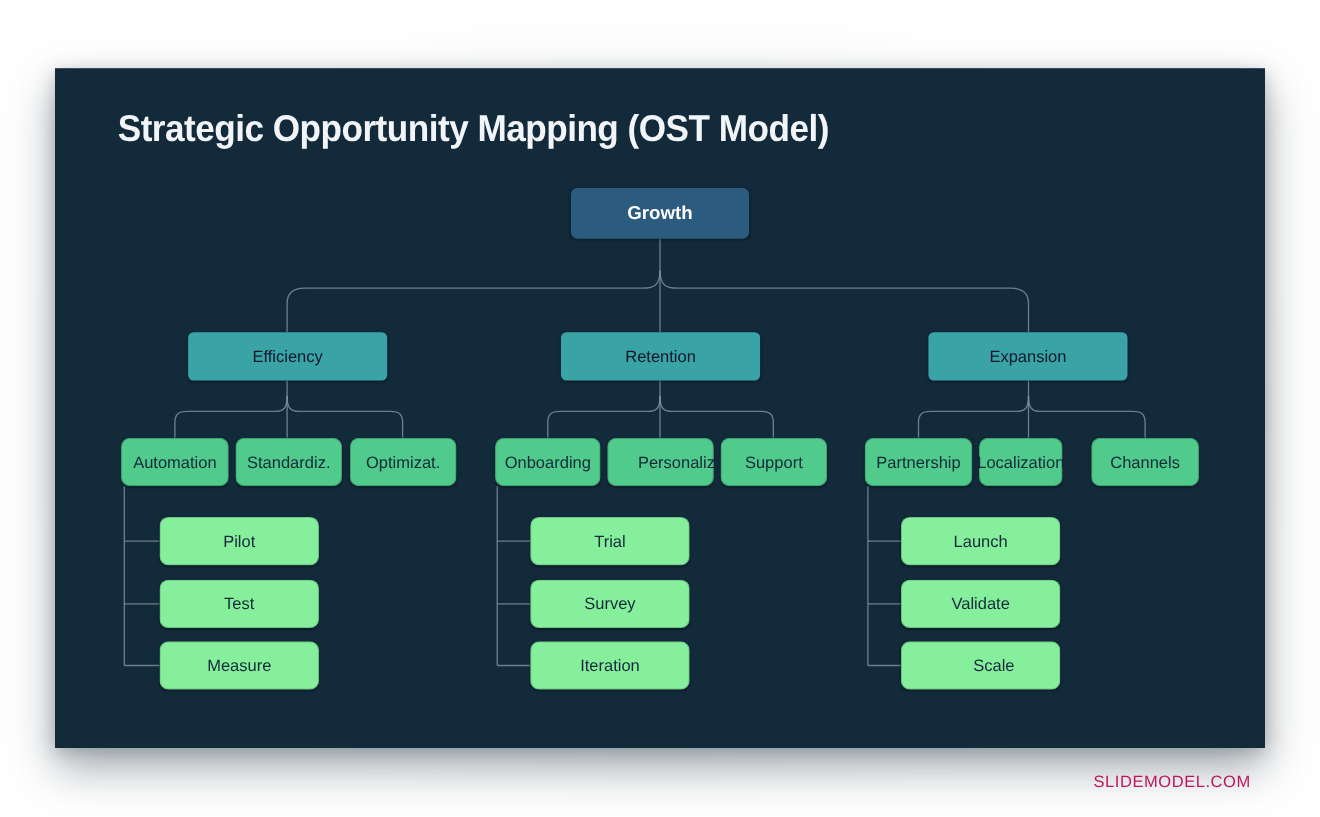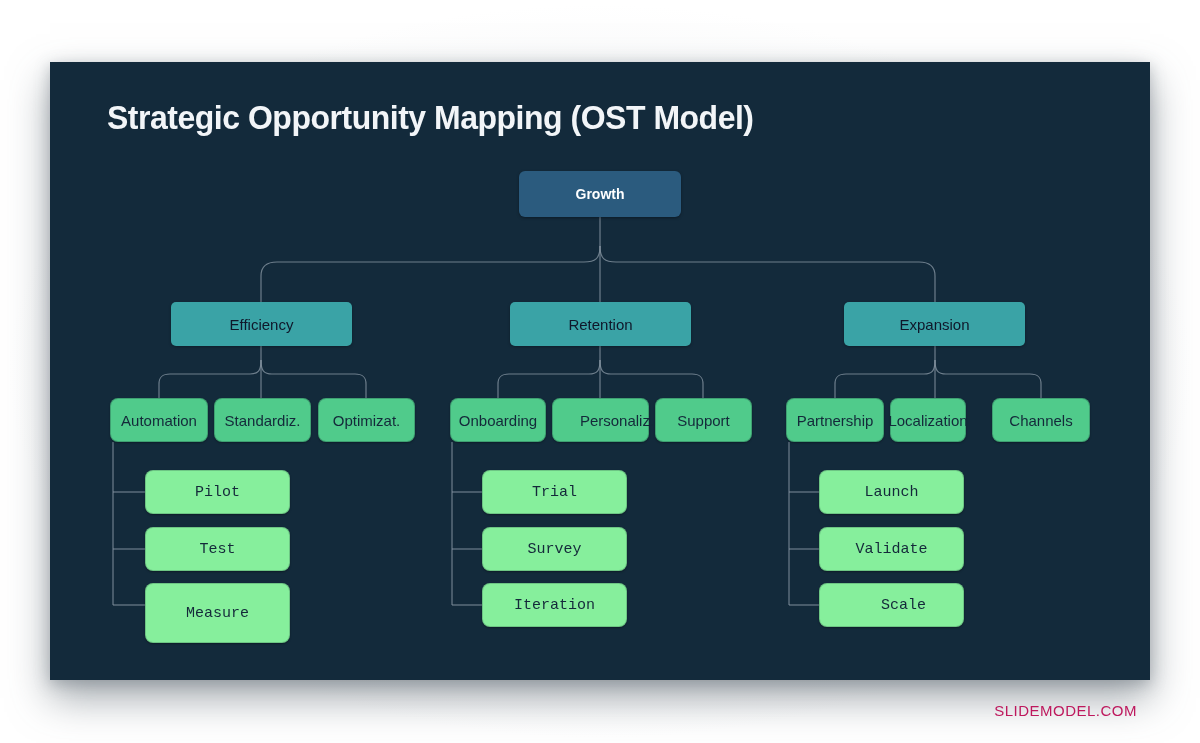--- a/index.html
+++ b/index.html
@@ -25,37 +25,36 @@
     transform:scaleX(0.94);transform-origin:left center;
   }
   .connectors{position:absolute;left:0;top:0;width:1100px;height:618px;}
   .connectors path{fill:none;stroke:#8494a0;stroke-width:1.2;opacity:0.8;}
   .node{
     position:absolute;display:flex;align-items:center;justify-content:center;
     text-align:center;box-sizing:border-box;white-space:nowrap;
   }
   .node.root{
     background:#2b5b7e;border-radius:6px;color:#ffffff;
-    font-size:14px;font-weight:bold;
+    font-size:17px;font-weight:bold;
     box-shadow:0 1px 3px rgba(0,0,0,0.35);
   }
   .node.teal{
     background:#3aa3a6;border-radius:5px;color:#0f172a;font-size:15px;
     box-shadow:0 1px 3px rgba(0,0,0,0.3);
   }
   .node.green{
     background:#50cb8b;border-radius:8px;color:#14293a;font-size:15px;
     border:1px solid rgba(10,30,40,0.25);
     box-shadow:0 1px 2px rgba(0,0,0,0.3);
   }
   .node.lgreen{
     background:#86ef9c;border-radius:8px;color:#14293a;font-size:15px;
     border:1px solid rgba(10,30,40,0.2);
     box-shadow:0 1px 2px rgba(0,0,0,0.35);
-    font-family:Liberation Mono, monospace;
   }
   .watermark{
     position:absolute;right:63px;top:702px;
     color:#be185d;font-size:15px;letter-spacing:0.5px;text-align:right;
   }
 </style>
 </head>
 <body>
 
 <div class="page-shade"></div>
@@ -111,21 +110,21 @@
   <div class="node green" style="left:400px;top:336px;width:96px;height:44px;">Onboarding</div>
   <div class="node green" style="left:502px;top:336px;width:97px;height:44px;padding-left:33px;">Personaliz.</div>
   <div class="node green" style="left:605px;top:336px;width:97px;height:44px;">Support</div>
 
   <div class="node green" style="left:736px;top:336px;width:98px;height:44px;">Partnership</div>
   <div class="node green" style="left:840px;top:336px;width:76px;height:44px;">Localization</div>
   <div class="node green" style="left:942px;top:336px;width:98px;height:44px;">Channels</div>
 
   <div class="node lgreen" style="left:95px;top:408px;width:145px;height:44px;">Pilot</div>
   <div class="node lgreen" style="left:95px;top:465px;width:145px;height:44px;">Test</div>
-  <div class="node lgreen" style="left:95px;top:521px;width:145px;height:60px;">Measure</div>
+  <div class="node lgreen" style="left:95px;top:521px;width:145px;height:44px;">Measure</div>
 
   <div class="node lgreen" style="left:432px;top:408px;width:145px;height:44px;">Trial</div>
   <div class="node lgreen" style="left:432px;top:465px;width:145px;height:44px;">Survey</div>
   <div class="node lgreen" style="left:432px;top:521px;width:145px;height:44px;">Iteration</div>
 
   <div class="node lgreen" style="left:769px;top:408px;width:145px;height:44px;">Launch</div>
   <div class="node lgreen" style="left:769px;top:465px;width:145px;height:44px;">Validate</div>
   <div class="node lgreen" style="left:769px;top:521px;width:145px;height:44px;padding-left:24px;">Scale</div>
 
 </div>

